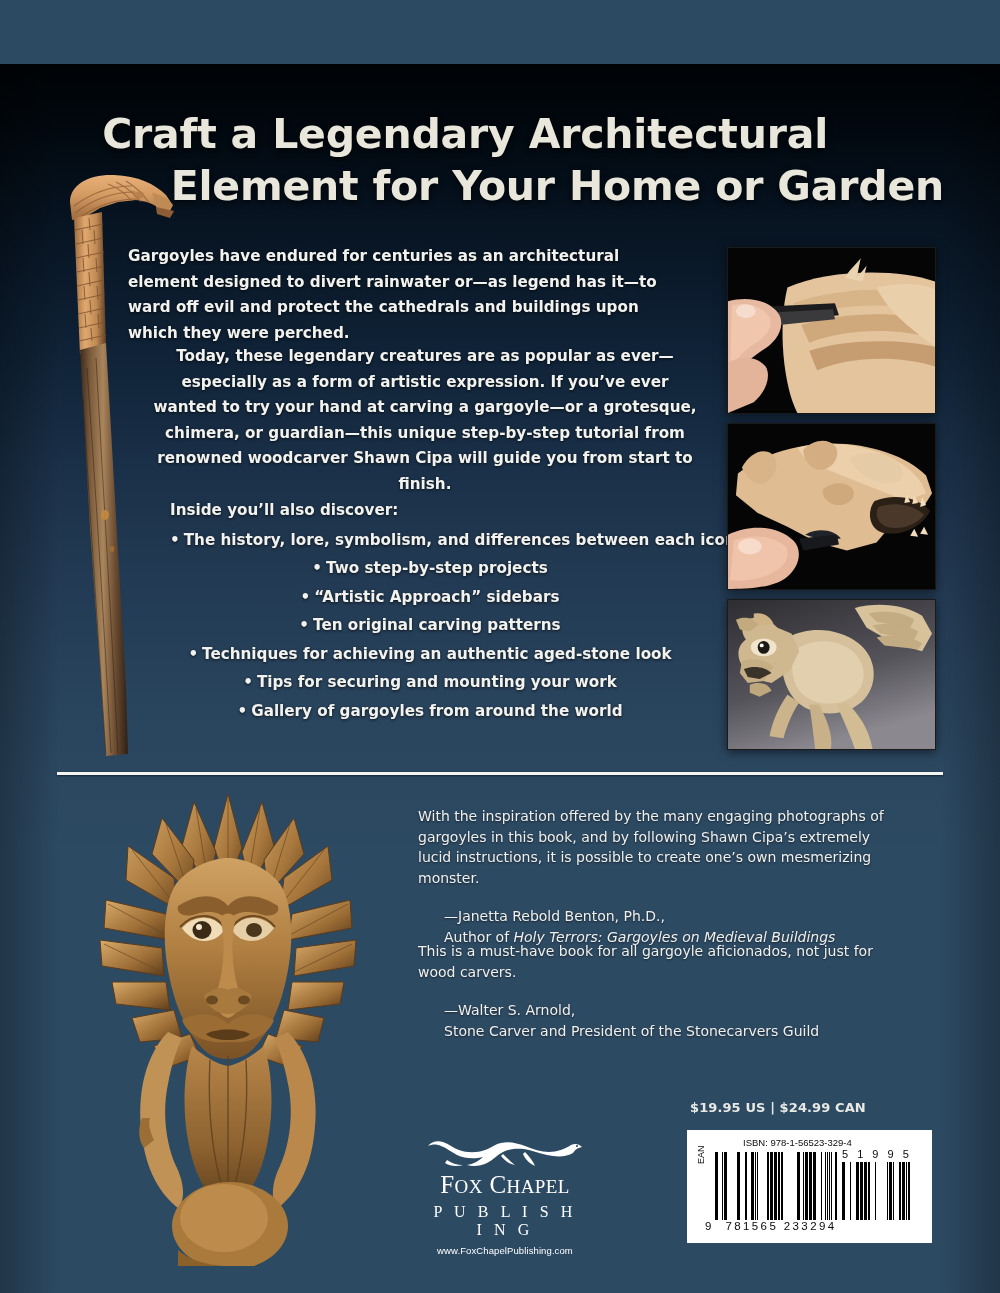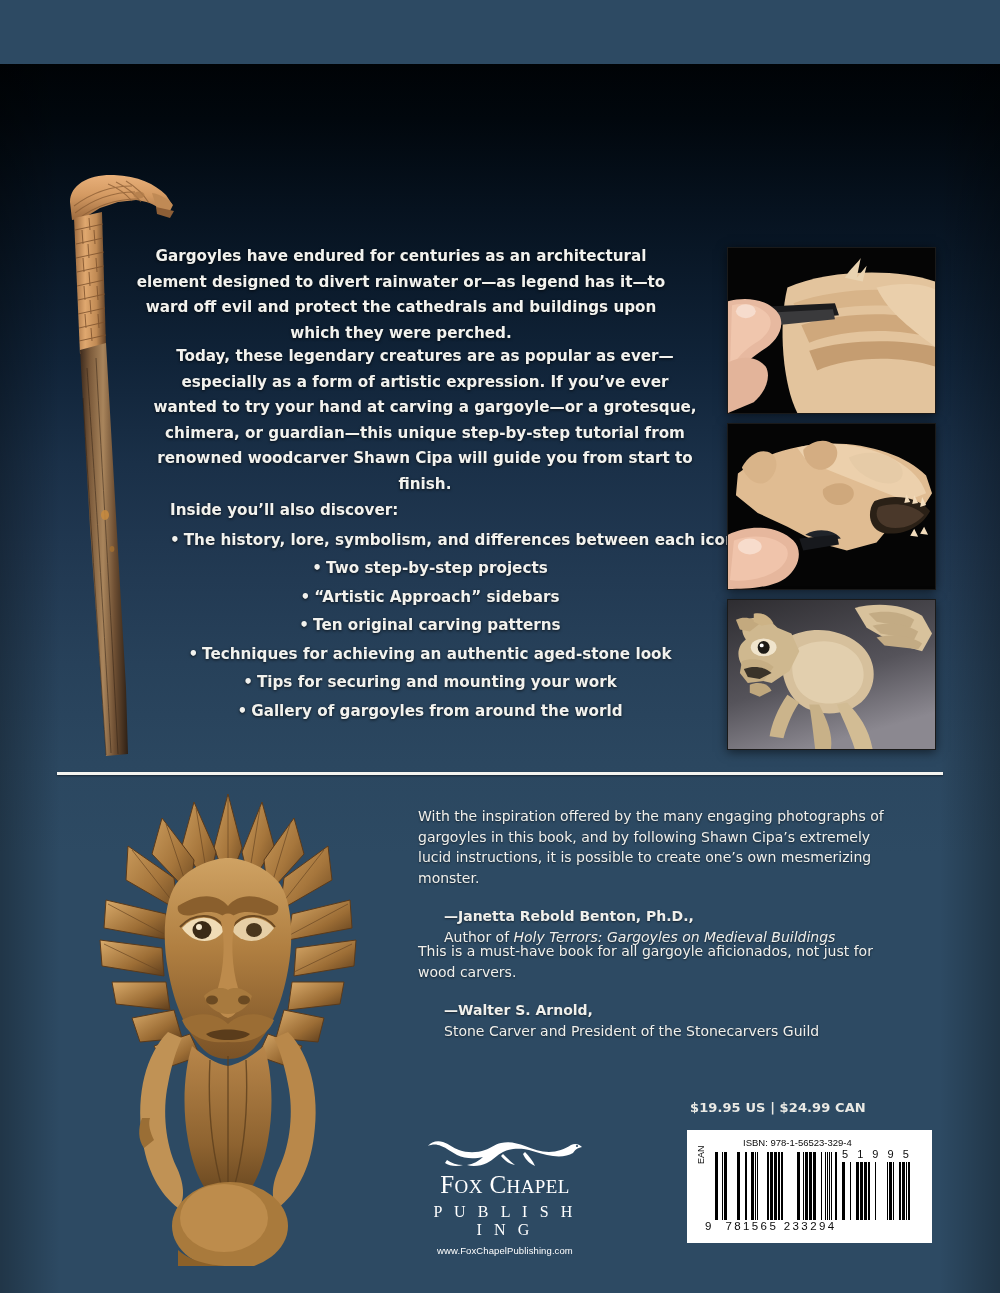--- a/index.html
+++ b/index.html
@@ -84,21 +84,21 @@
   
   .copy{
     position:absolute;
     color:#f2f2ee;
     font-size:15.2px;
     line-height:25.5px;
     font-weight:600;
     text-shadow:0 1px 3px rgba(0,0,0,.7);
     font-family:"DejaVu Sans", sans-serif;
   }
-  #para1{ left:120px; top:244px; width:562px; text-align:center;}
+  #para1{ left:128px; top:244px; width:562px; text-align:left;}
   #para2{ left:152px; top:344px; width:546px; text-align:center;}
 
   #listWrap{ left:170px; top:498px; width:520px; }
   #listWrap .lead{ text-align:left; margin-bottom:2px; }
   #listWrap ul{ list-style:none; }
   #listWrap li{
     text-align:center;
     white-space:nowrap;
     line-height:28.5px;
   }
@@ -137,21 +137,21 @@
     font-size:14px;
     line-height:20.5px;
     width:478px;
     left:418px;
     font-family:"DejaVu Sans", sans-serif;
     text-shadow:0 1px 2px rgba(0,0,0,.55);
   }
   #rev1{ top:806px; }
   #rev2{ top:941px; }
   .attrib{ margin-top:18px; padding-left:26px; }
-  .attrib .who{ font-weight:bold; display:block; }
+  .attrib .who{ font-weight:normal; display:block; }
   .attrib .role{ display:block; }
   .attrib .role i{ font-style:italic; }
 
   
   #price{
     position:absolute; left:690px; top:1100px;
     color:#e9e9e4; font-weight:bold; font-size:13px;
     font-family:"DejaVu Sans", sans-serif;
     letter-spacing:.1px;
   }
@@ -209,20 +209,24 @@
   }
 </style>
 </head>
 <body>
 
 <div id="cover">
 
   <div id="panel"></div>
   <div id="panelEdge"></div>
 
+  <div id="headline">
+    <span class="l1">Craft a Legendary Architectural</span>
+    <span class="l2">Element for Your Home or Garden</span>
+  </div>
 
   <svg id="stick" viewBox="0 0 120 590" preserveAspectRatio="none">
     <defs>
       <linearGradient id="shaftG" x1="0" y1="0" x2="1" y2="0">
         <stop offset="0%" stop-color="#3c2a1d"></stop>
         <stop offset="22%" stop-color="#7d5c3c"></stop>
         <stop offset="48%" stop-color="#a9855c"></stop>
         <stop offset="72%" stop-color="#6e4f33"></stop>
         <stop offset="100%" stop-color="#2e2015"></stop>
       </linearGradient>

